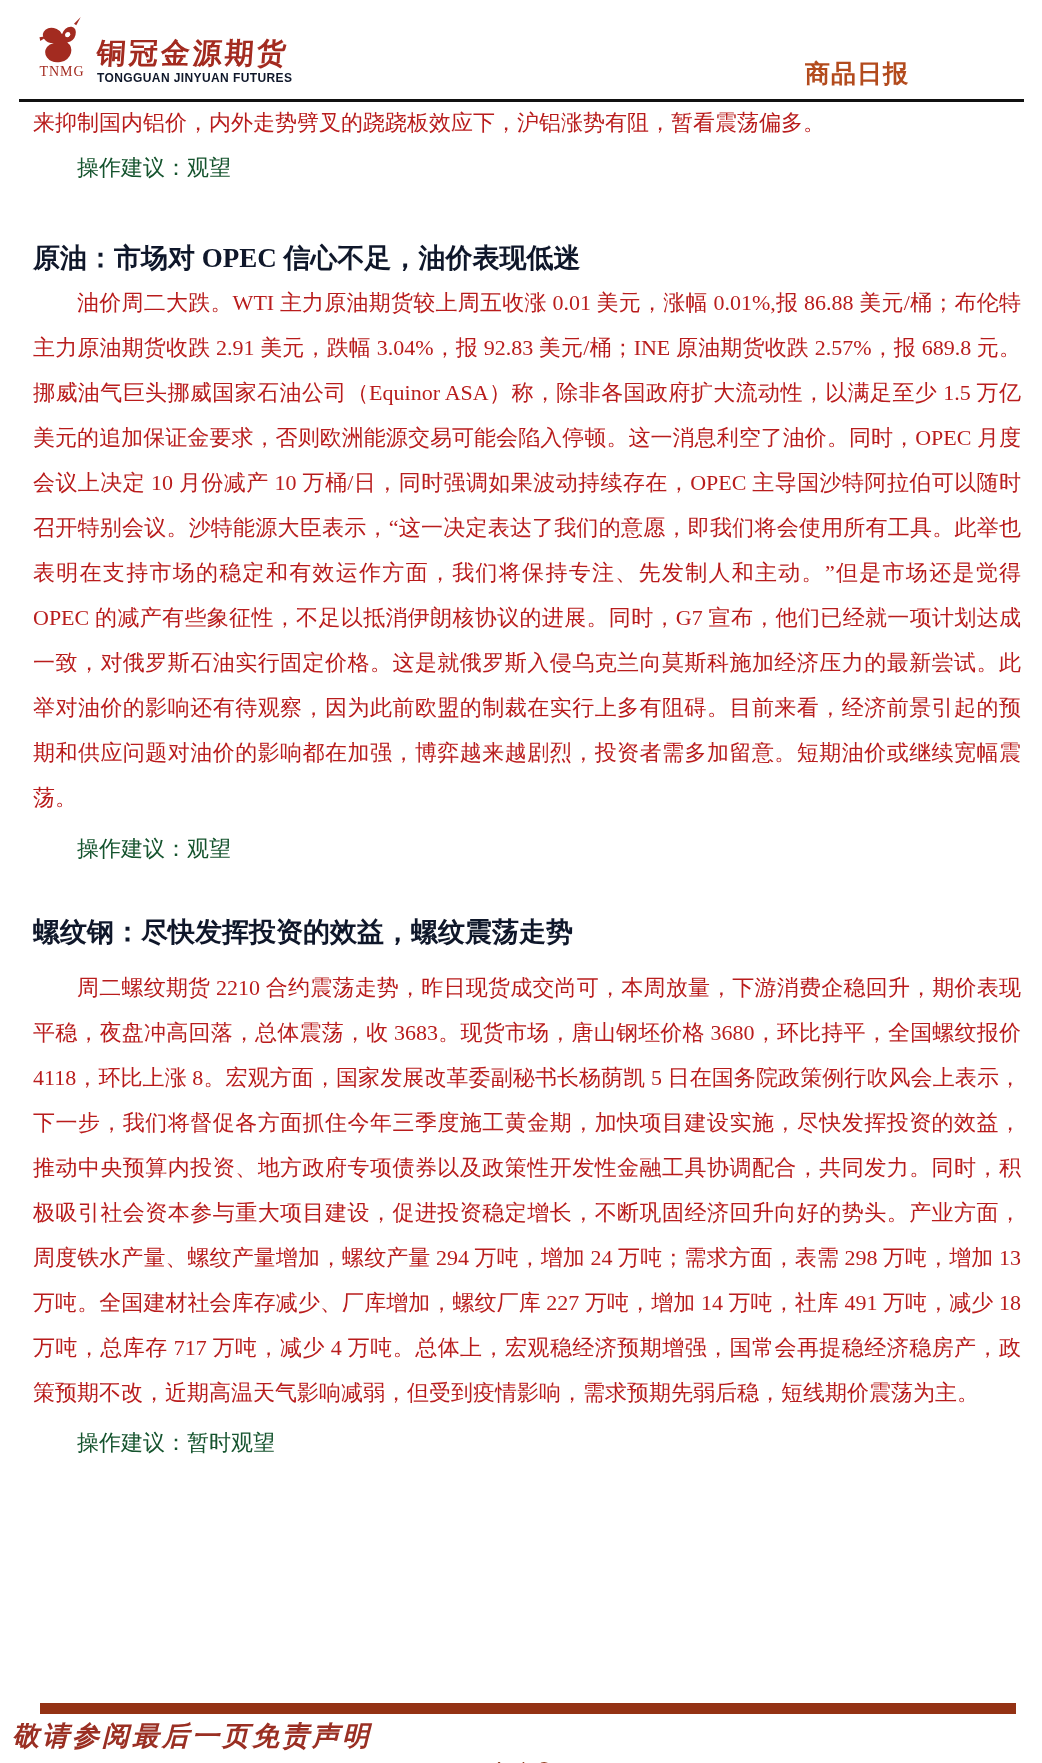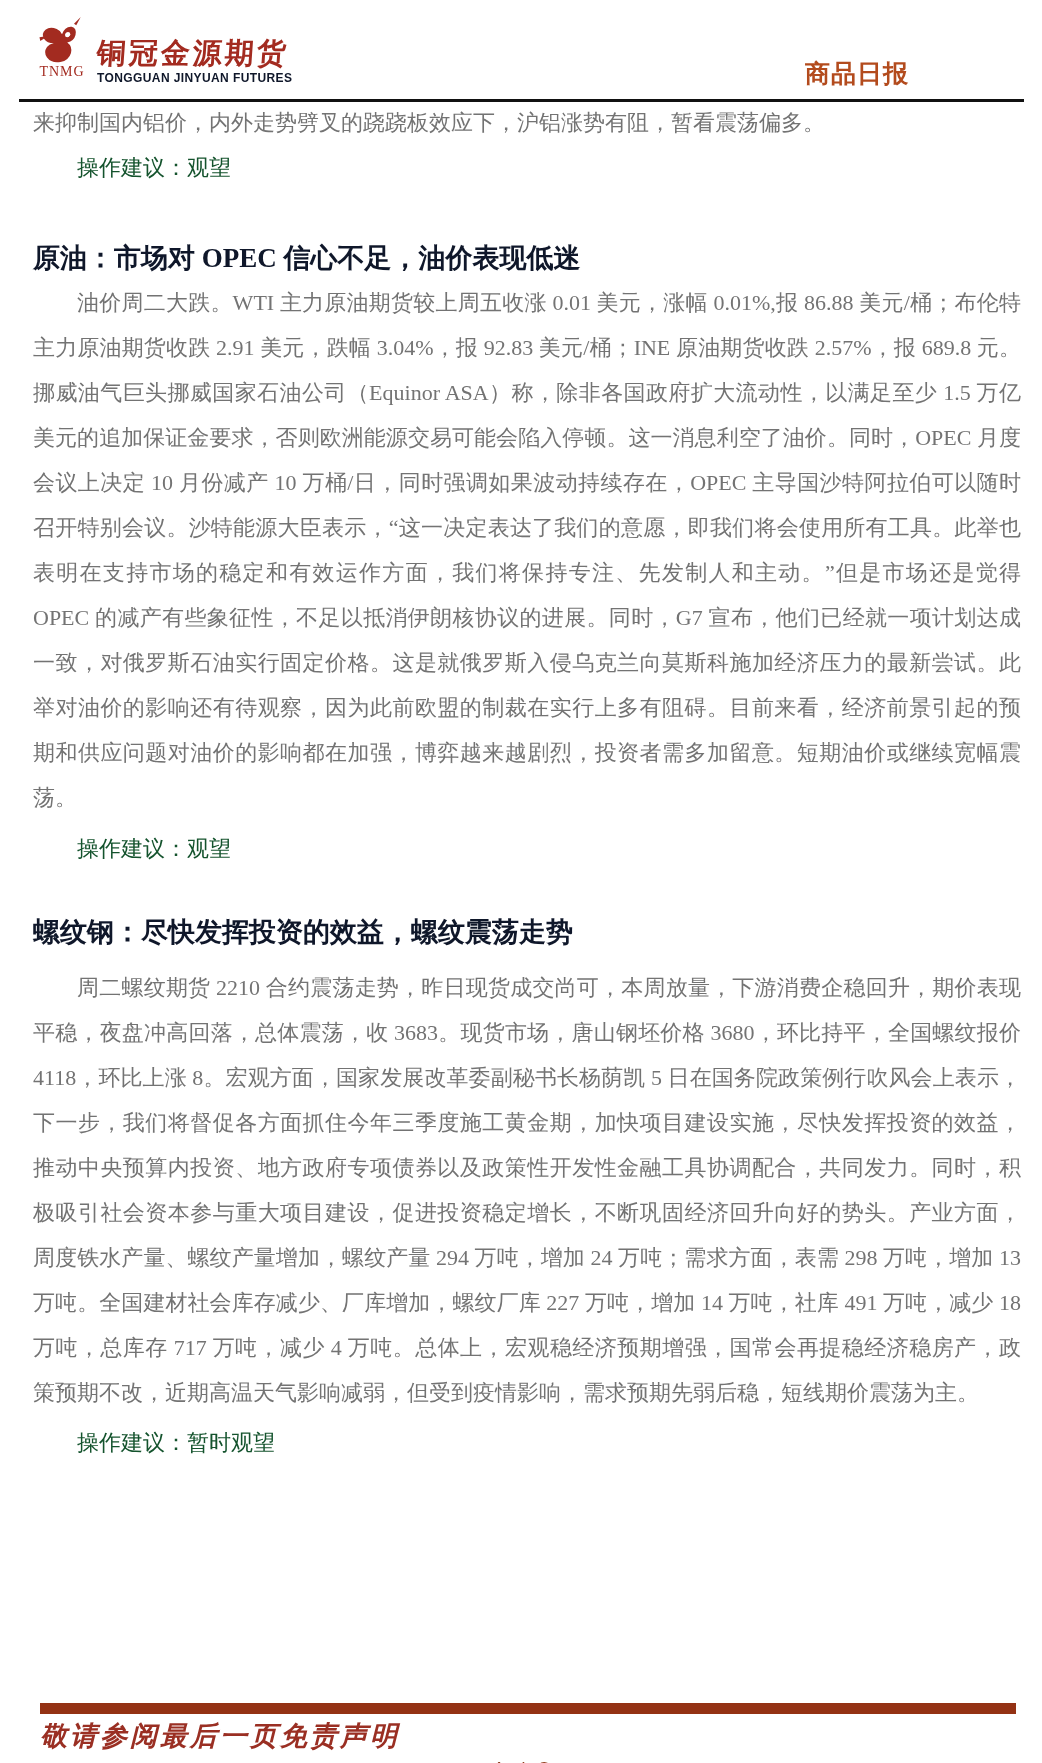--- a/index.html
+++ b/index.html
@@ -74,21 +74,21 @@
     left: 33px;
     top: 100px;
     width: 988px;
   }
   .body-text {
     margin: 0;
     font-size: 22px;
     line-height: 45px;
     text-align: justify;
     text-justify: inter-ideograph;
-    color: #737373;
+    color: #b91c1c;
   }
   .indent { text-indent: 2em; }
   .advice {
     margin: 0;
     font-size: 22px;
     line-height: 45px;
     text-indent: 2em;
     color: #14532d;
   }
   .section-heading {
@@ -110,21 +110,21 @@
   .footer-bar {
     position: absolute;
     left: 40px;
     right: 26px;
     top: 1703px;
     height: 11px;
     background: #943214;
   }
   .footer-disclaimer {
     position: absolute;
-    left: 40px;
+    left: 12px;
     top: 1718px;
     font-size: 27px;
     font-style: italic;
     font-weight: 600;
     letter-spacing: 3px;
     color: #9a2f23;
     font-family: "Liberation Serif", "DejaVu Serif", serif;
   }
   .footer-pagenum {
     position: absolute;

